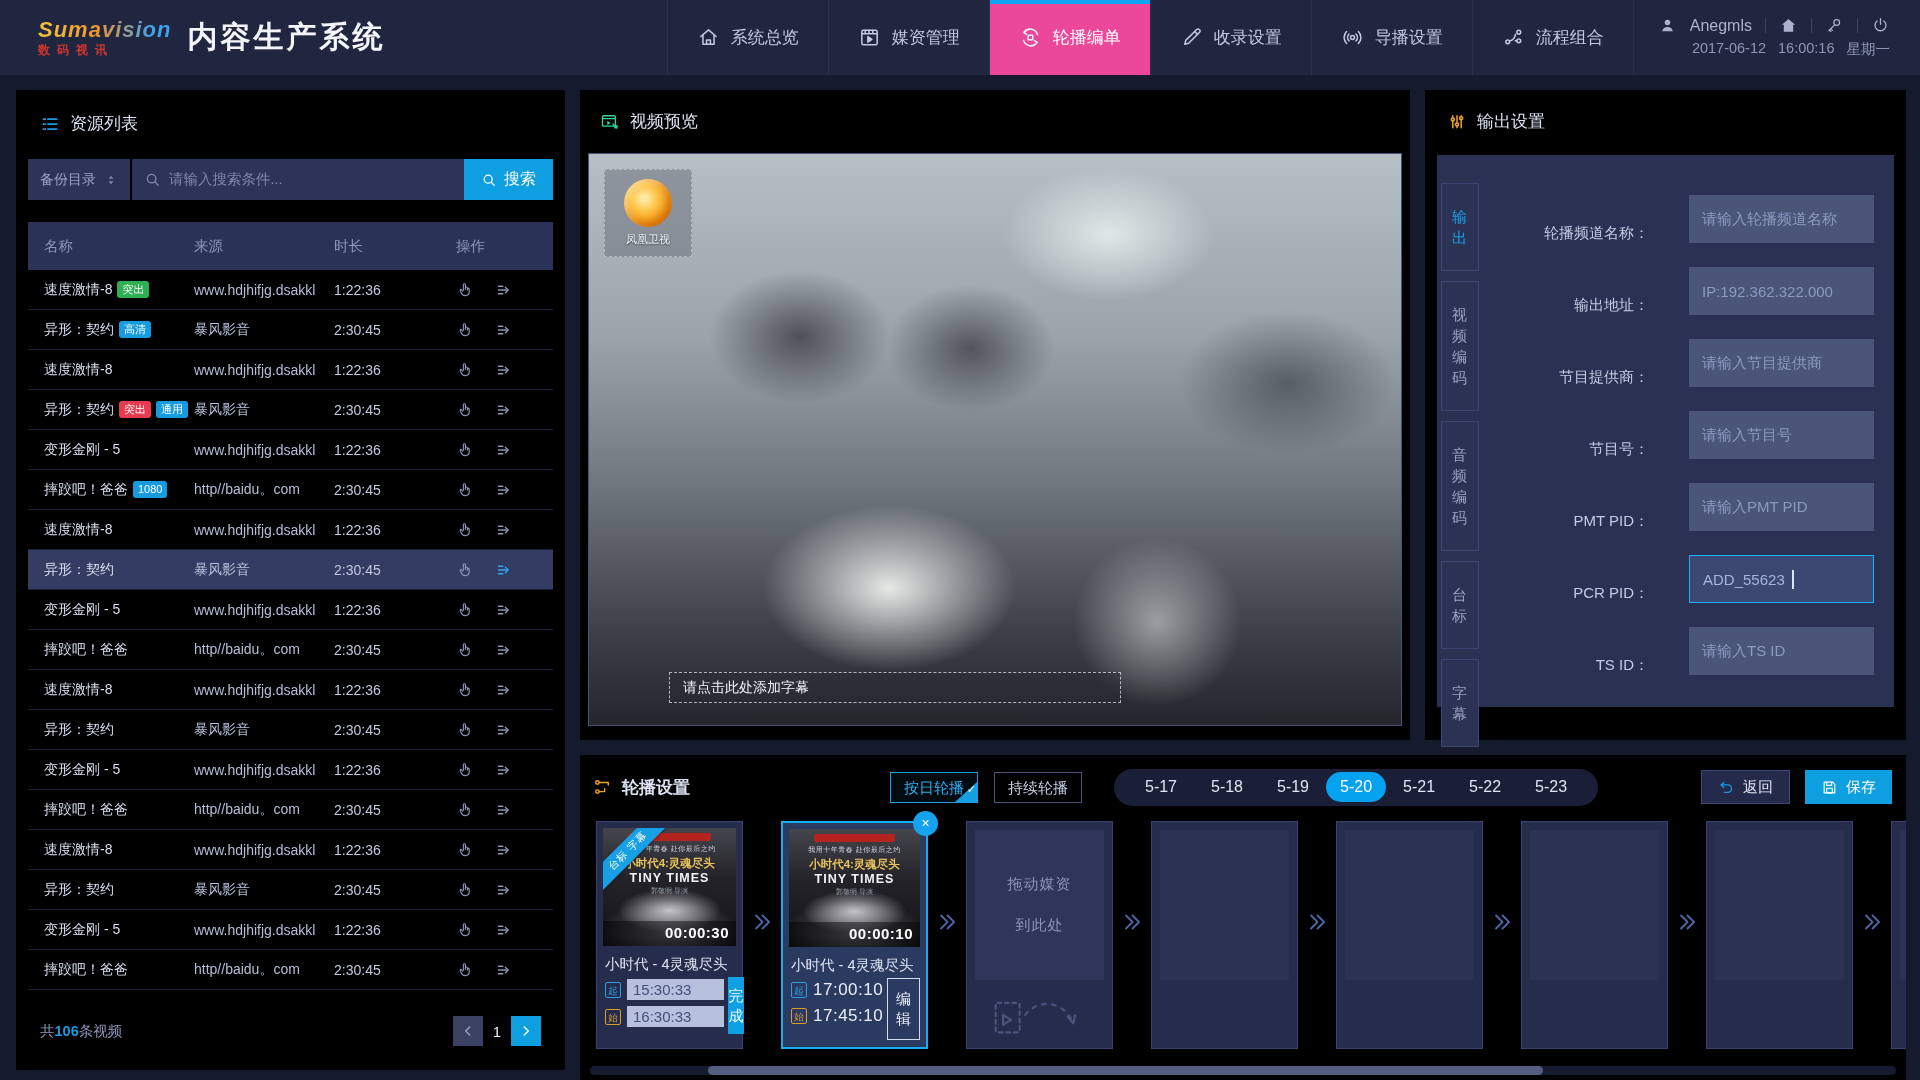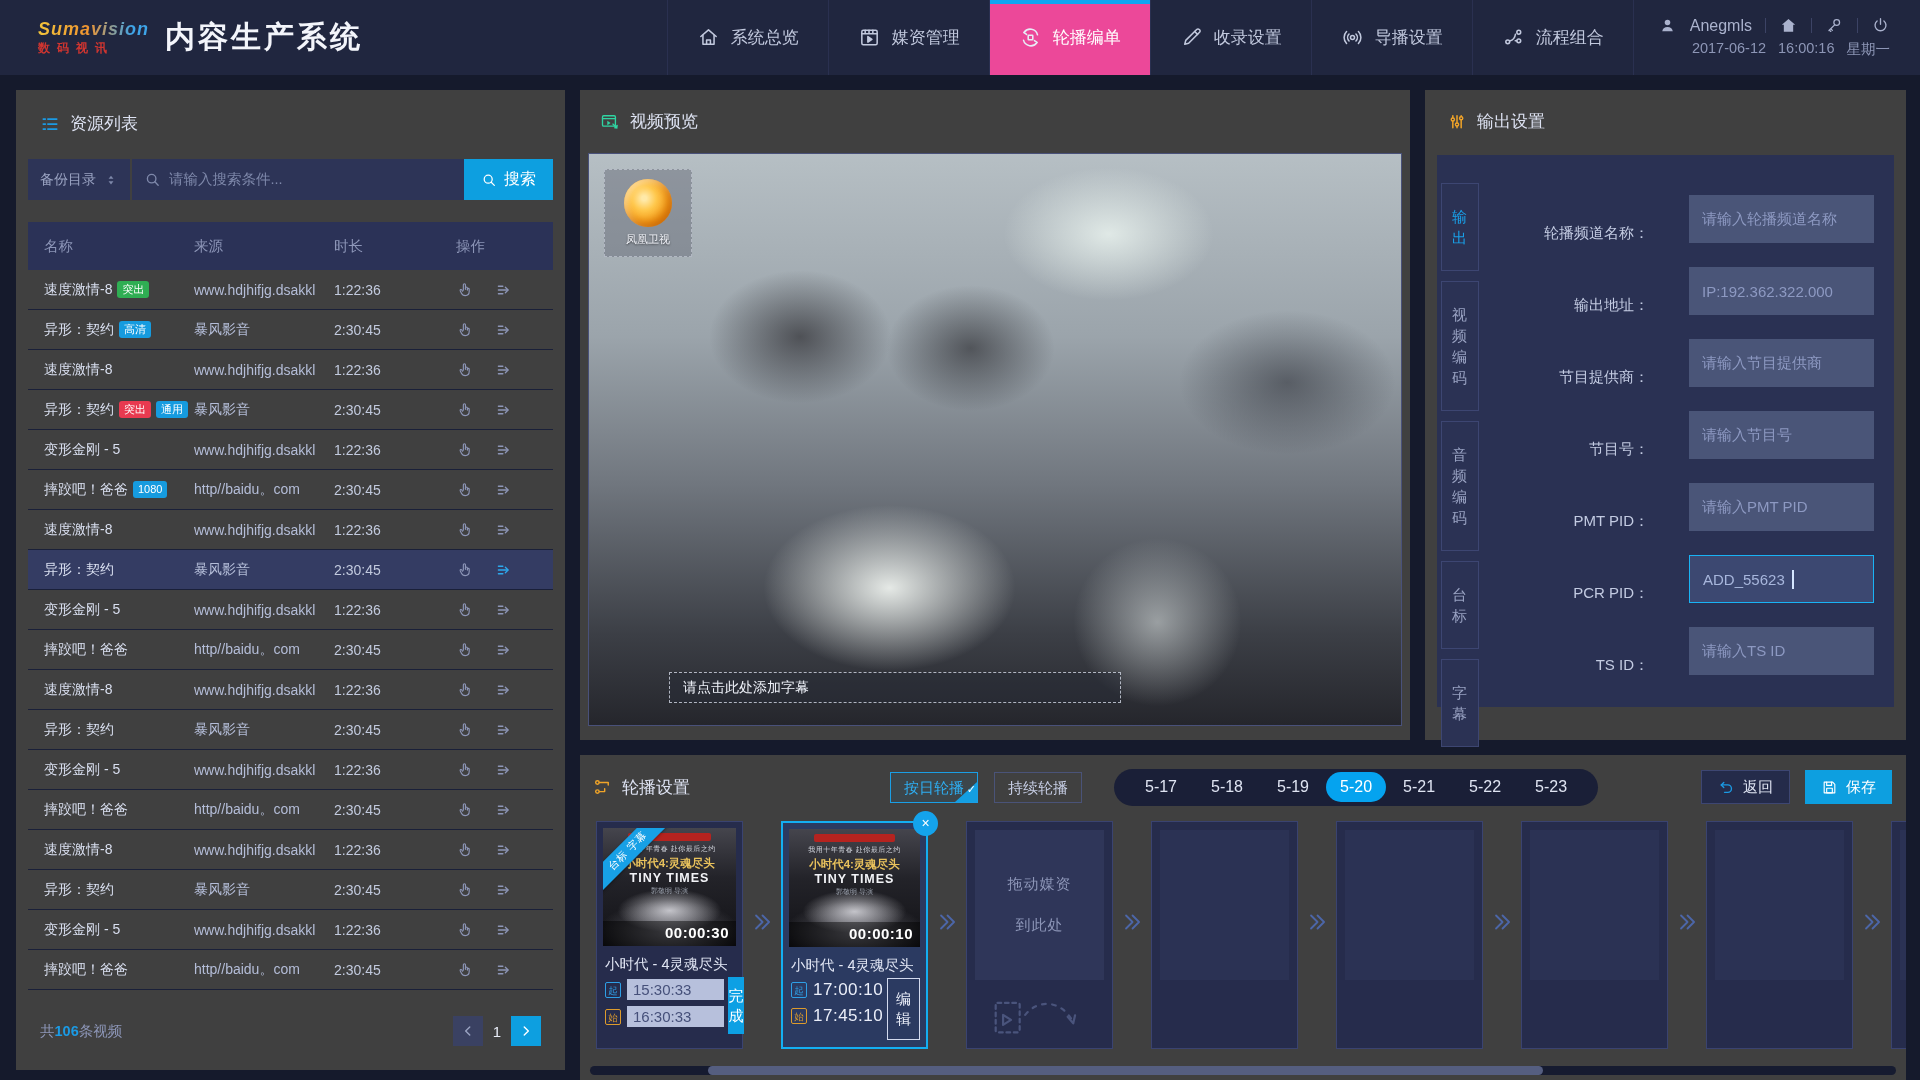--- a/index.html
+++ b/index.html
@@ -5,39 +5,39 @@
   * { margin:0; padding:0; box-sizing:border-box; }
   html,body { width:1920px; height:1080px; overflow:hidden; }
   body { font-family:"Liberation Sans","DejaVu Sans",sans-serif; background:#151a2c; color:#c6cde4; }
   .page { position:relative; width:1920px; height:1080px; background:#151a2c; }
   svg { display:block; }
 
   
   .topbar { position:absolute; left:0; top:0; width:1920px; height:75px; background:#20263f; display:flex; align-items:stretch; }
   .brand { display:flex; align-items:center; gap:16px; padding-left:38px; min-width:470px; }
   .logo { display:flex; flex-direction:column; line-height:1.1; }
-  .logo-top { font-size:18px; font-weight:bold; font-style:italic; letter-spacing:1px;
+  .logo-top { font-size:22px; font-weight:bold; font-style:italic; letter-spacing:1px;
     background:linear-gradient(90deg,#f2c43b 0%,#ef9430 45%,#3ea4e8 85%); -webkit-background-clip:text; background-clip:text; color:transparent; }
   .logo-bottom { font-size:12px; font-weight:bold; color:#cf3530; letter-spacing:7px; margin-top:2px; }
   .app-title { font-size:30px; font-weight:bold; color:#f3f5fb; letter-spacing:3px; }
   .nav { display:flex; margin-left:auto; height:75px; }
   .nav-item { width:161px; display:flex; align-items:center; justify-content:center; gap:11px;
     color:#c2c9de; font-size:17px; border-left:1px solid #2a3050; position:relative; cursor:pointer; }
   .nav-item .nicon { width:23px; height:23px; color:#c2c9de; }
   .nav-item.active { background:#ec4899; color:#ffffff; }
   .nav-item.active .nicon { color:#e8ecf7; }
   .nav-item.active::before { content:""; position:absolute; left:0; top:0; width:100%; height:4px; background:#0ea6f2; }
   .userbox { border-left:1px solid #2a3050; padding:0 30px 0 24px; display:flex; flex-direction:column; justify-content:center; align-items:flex-end; gap:5px; min-width:285px; }
   .user-row { display:flex; align-items:center; gap:13px; color:#aab2cd; font-size:16px; }
   .user-row .uicon { width:19px; height:19px; color:#aab2cd; cursor:pointer; }
   .vsep { width:1px; height:15px; background:#3c4365; }
   .date-row { font-size:14.5px; color:#8d96b6; display:flex; gap:12px; }
 
   
-  .panel { position:absolute; background:#404040; }
+  .panel { position:absolute; background:#000000; }
   .panel-head { display:flex; align-items:center; gap:10px; font-size:17px; color:#dde2f2; }
   .panel-head .picon { width:20px; height:20px; }
 
   
   .left-panel { left:16px; top:90px; width:549px; height:980px; padding:22px 12px 18px 12px; }
   .left-panel .panel-head { padding-left:12px; }
   .picon.blue { color:#1b9ae4; }
   .search-row { display:flex; margin-top:24px; height:41px; }
   .filter-box { width:102px; background:#2d3457; display:flex; align-items:center; justify-content:center; gap:8px; font-size:14px; color:#9aa3c2; cursor:pointer; }
   .filter-box .sicon { width:14px; height:14px; color:#7e88aa; }
@@ -104,21 +104,21 @@
   .ofield { display:flex; align-items:flex-end; margin-bottom:24px;gap:26px; }
   .ofield .flabel { flex:0 0 168px; text-align:right; color:#c3cbe2; font-size:15px; margin-right:14px; white-space:nowrap; }
   .finput { width:100%; max-width:300px; height:48px; background:#4a5578; display:flex; align-items:center; padding:0 13px; font-size:15px; color:#8d99c2; cursor:text; }
   .finput .fvalue { color:#a7b6dc; }
   .finput.active { background:#3c4871; border:1px solid #19b3f5; }
   .caret { display:inline-block; width:2px; height:19px; background:#d5e6ff; margin-left:7px; }
 
   
   .schedule-panel { left:580px; top:755px; width:1326px; height:325px; padding:12px 0 0 12px; overflow:hidden; }
   .sched-head { display:flex; align-items:center; height:40px; }
-  .sched-head .panel-head { width:150px; }
+  .sched-head .panel-head { width:150px;font-weight:bold; }
   .modes { margin-left:148px; display:flex; gap:16px; }
   .mode-btn { position:relative; height:31px; line-height:29px; padding:0 13px; font-size:15px; border:1px solid #4a5378; color:#c6cde4; cursor:pointer; overflow:hidden; }
   .mode-btn.active { border-color:#1a9fe6; color:#2eaef2; background:rgba(20,160,230,.07); }
   .mode-btn.active::after { content:""; position:absolute; right:0; bottom:0; border-left:22px solid transparent; border-bottom:20px solid #149fe2; }
   .mode-btn.active .chk { position:absolute; right:1px; bottom:-2px; color:#fff; font-size:11px; z-index:2; }
   .dates-bar { margin-left:32px; height:37px; background:#1a1f37; border-radius:19px; display:flex; align-items:center; padding:0 14px; gap:0; }
   .date-item { min-width:66px; text-align:center; font-size:16px; color:#dfe4f2; padding:6px 6px; cursor:pointer; border-radius:17px; }
   .date-item.active { background:#05a3ef; color:#fff; padding:6px 14px; min-width:58px; }
   .actions { margin-left:auto; display:flex; gap:15px; margin-right:14px; }
   .act-btn { height:34px; display:flex; align-items:center; gap:8px; padding:0 16px; font-size:15px; cursor:pointer; }

